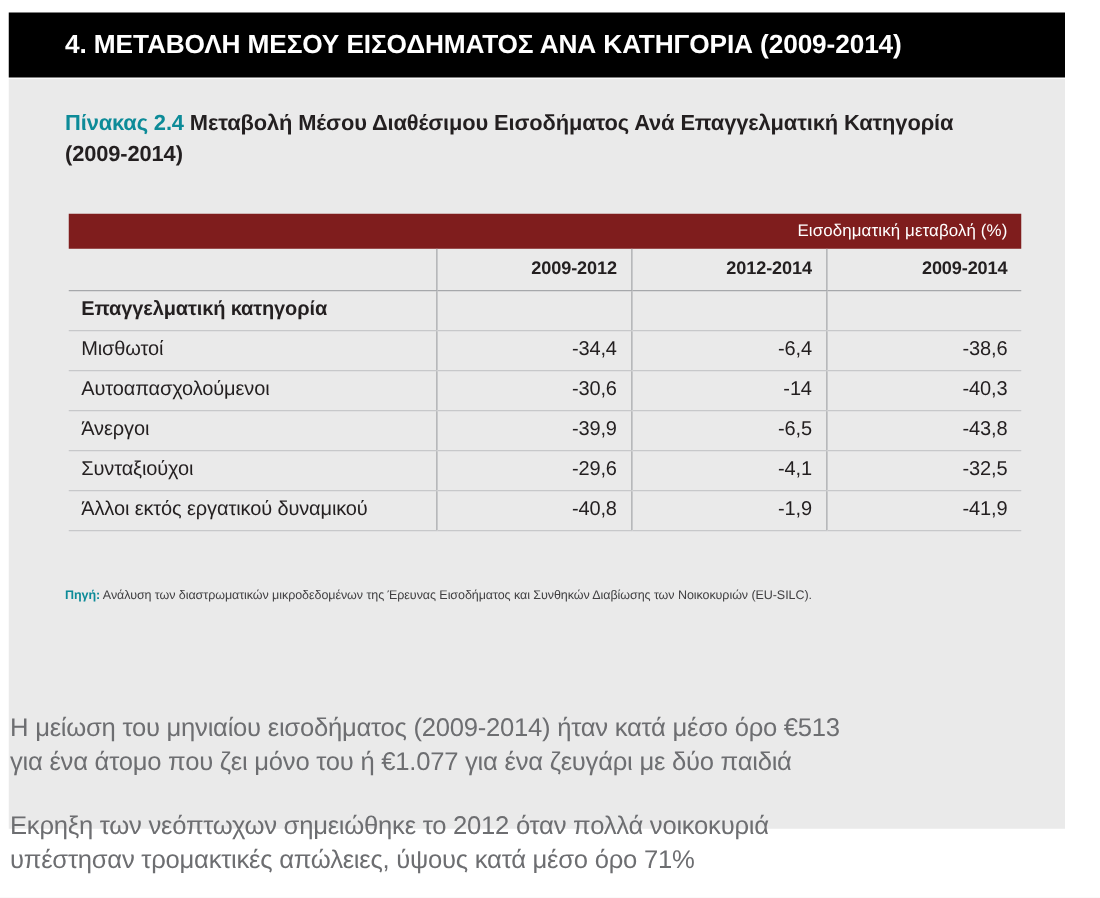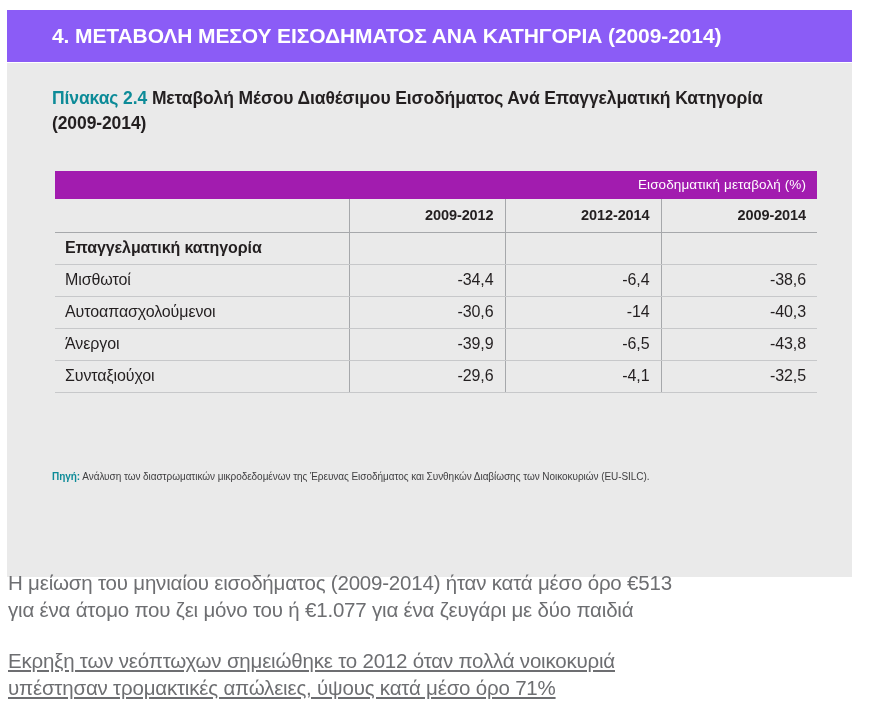--- a/index.html
+++ b/index.html
@@ -17,41 +17,41 @@
     position: relative;
   }
 
   
   .title-bar {
     position: absolute;
     left: 7px;
     top: 10px;
     width: 845px;
     height: 52px;
-    background: #8b5cf6;
+    background: #000000;
     box-sizing: border-box;
     display: flex;
     align-items: center;
   }
   .title-bar-text {
     color: #ffffff;
     font-size: 21px;
     font-weight: bold;
     letter-spacing: -0.1px;
     padding-left: 45px;
     white-space: nowrap;
   }
 
   
   .figure-panel {
     position: absolute;
     left: 7px;
     top: 63px;
     width: 845px;
-    height: 514px;
+    height: 600px;
     background: #eaeaea;
     box-sizing: border-box;
   }
 
   .table-caption {
     position: absolute;
     left: 45px;
     top: 23px;
     width: 745px;
     font-size: 17.5px;
@@ -74,21 +74,21 @@
   table.data-table {
     border-collapse: collapse;
     width: 762px;
     table-layout: fixed;
   }
   table.data-table col.c-label { width: 294px; }
   table.data-table col.c-num   { width: 156px; }
 
   
   .banner-cell {
-    background: #a21caf;
+    background: #7f1d1d;
     color: #ffffff;
     font-size: 13.5px;
     font-weight: normal;
     text-align: right;
     padding: 6px 11px 7px 0;
     letter-spacing: 0.1px;
     height: 26px;
     box-sizing: border-box;
   }
 
@@ -153,21 +153,21 @@
   .body-text {
     position: absolute;
     left: 8px;
     width: 872px;
     font-size: 20.5px;
     line-height: 1.32;
     color: #6d6e71;
     letter-spacing: -0.2px;
   }
   .body-text.p1 { top: 569px; }
-  .body-text.p2 { top: 647px; text-decoration: underline; }
+  .body-text.p2 { top: 647px; }
 </style>
 </head>
 <body>
 
 <div class="title-bar">
   <div class="title-bar-text">4. ΜΕΤΑΒΟΛΗ ΜΕΣΟΥ ΕΙΣΟΔΗΜΑΤΟΣ ΑΝΑ ΚΑΤΗΓΟΡΙΑ (2009-2014)</div>
 </div>
 
 <div class="figure-panel">
 
@@ -223,20 +223,26 @@
           <td class="sep">-43,8</td>
         </tr>
 
         <tr>
           <td class="lbl">Συνταξιούχοι</td>
           <td class="sep">-29,6</td>
           <td class="sep">-4,1</td>
           <td class="sep">-32,5</td>
         </tr>
 
+        <tr class="last-data">
+          <td class="lbl">Άλλοι εκτός εργατικού δυναμικού</td>
+          <td class="sep">-40,8</td>
+          <td class="sep">-1,9</td>
+          <td class="sep">-41,9</td>
+        </tr>
 
       </tbody>
     </table>
   </div>
 
   <div class="source-note">
     <span class="src-label">Πηγή:</span><span> Ανάλυση των διαστρωματικών μικροδεδομένων της Έρευνας Εισοδήματος και Συνθηκών Διαβίωσης των Νοικοκυριών (EU-SILC).</span>
   </div>
 </div>
 

